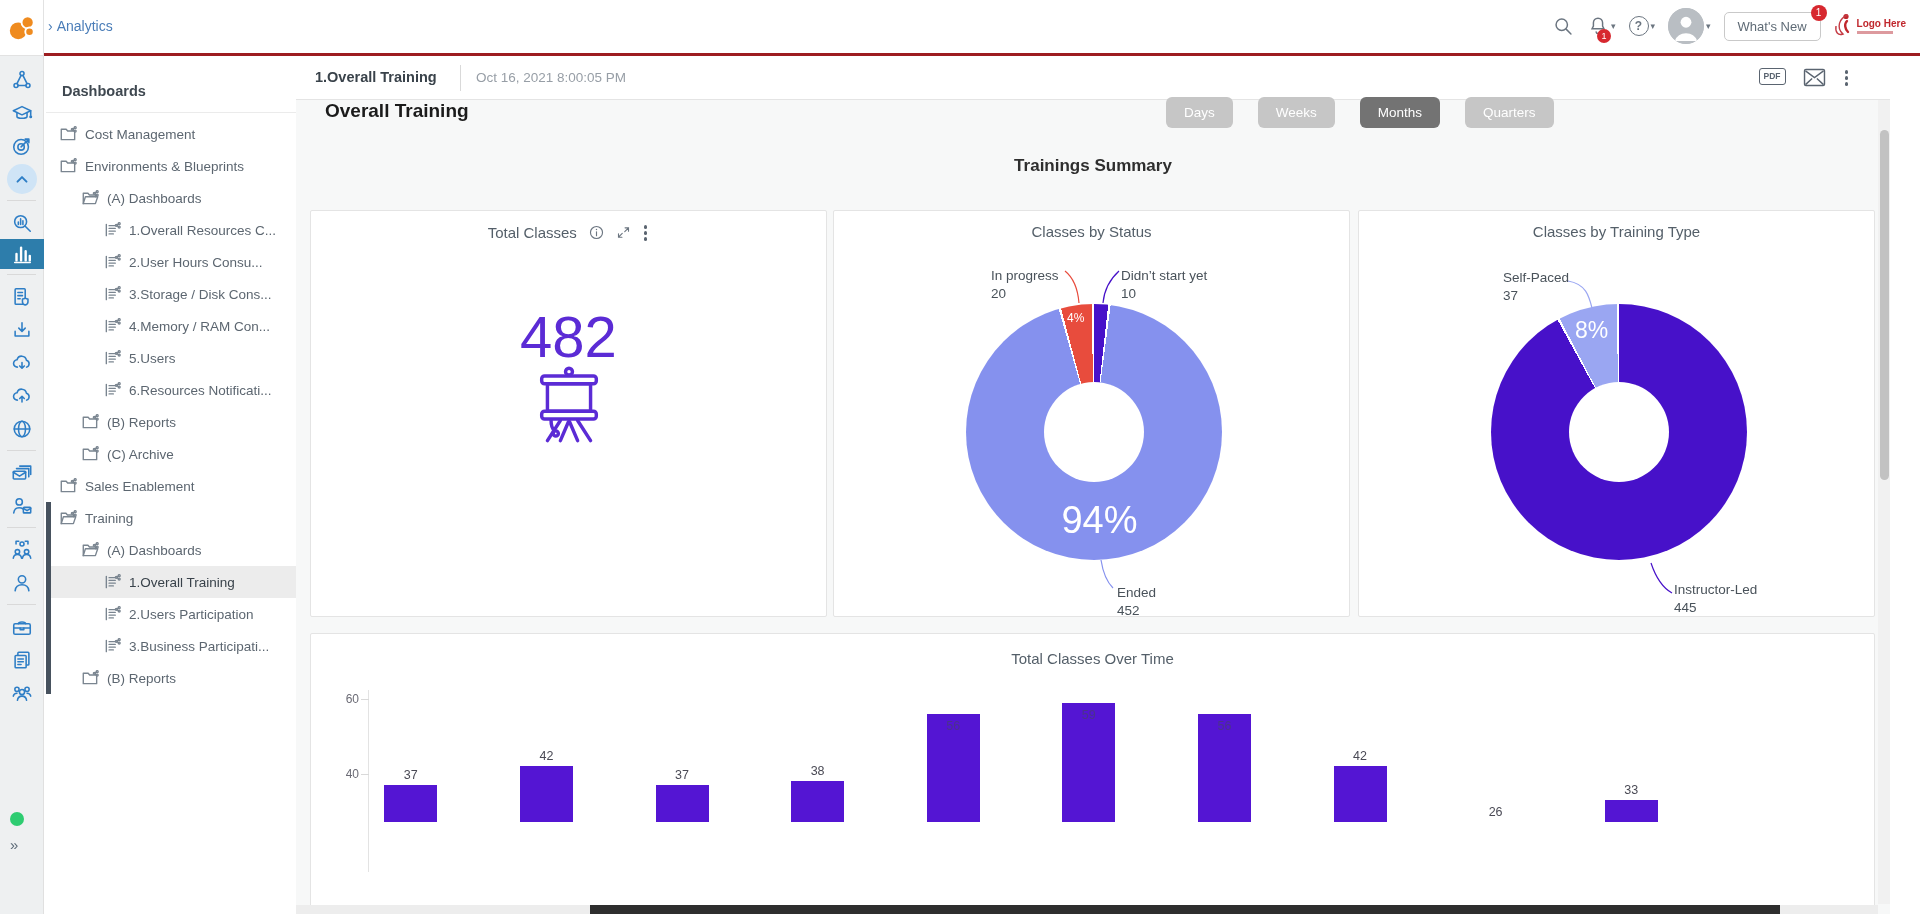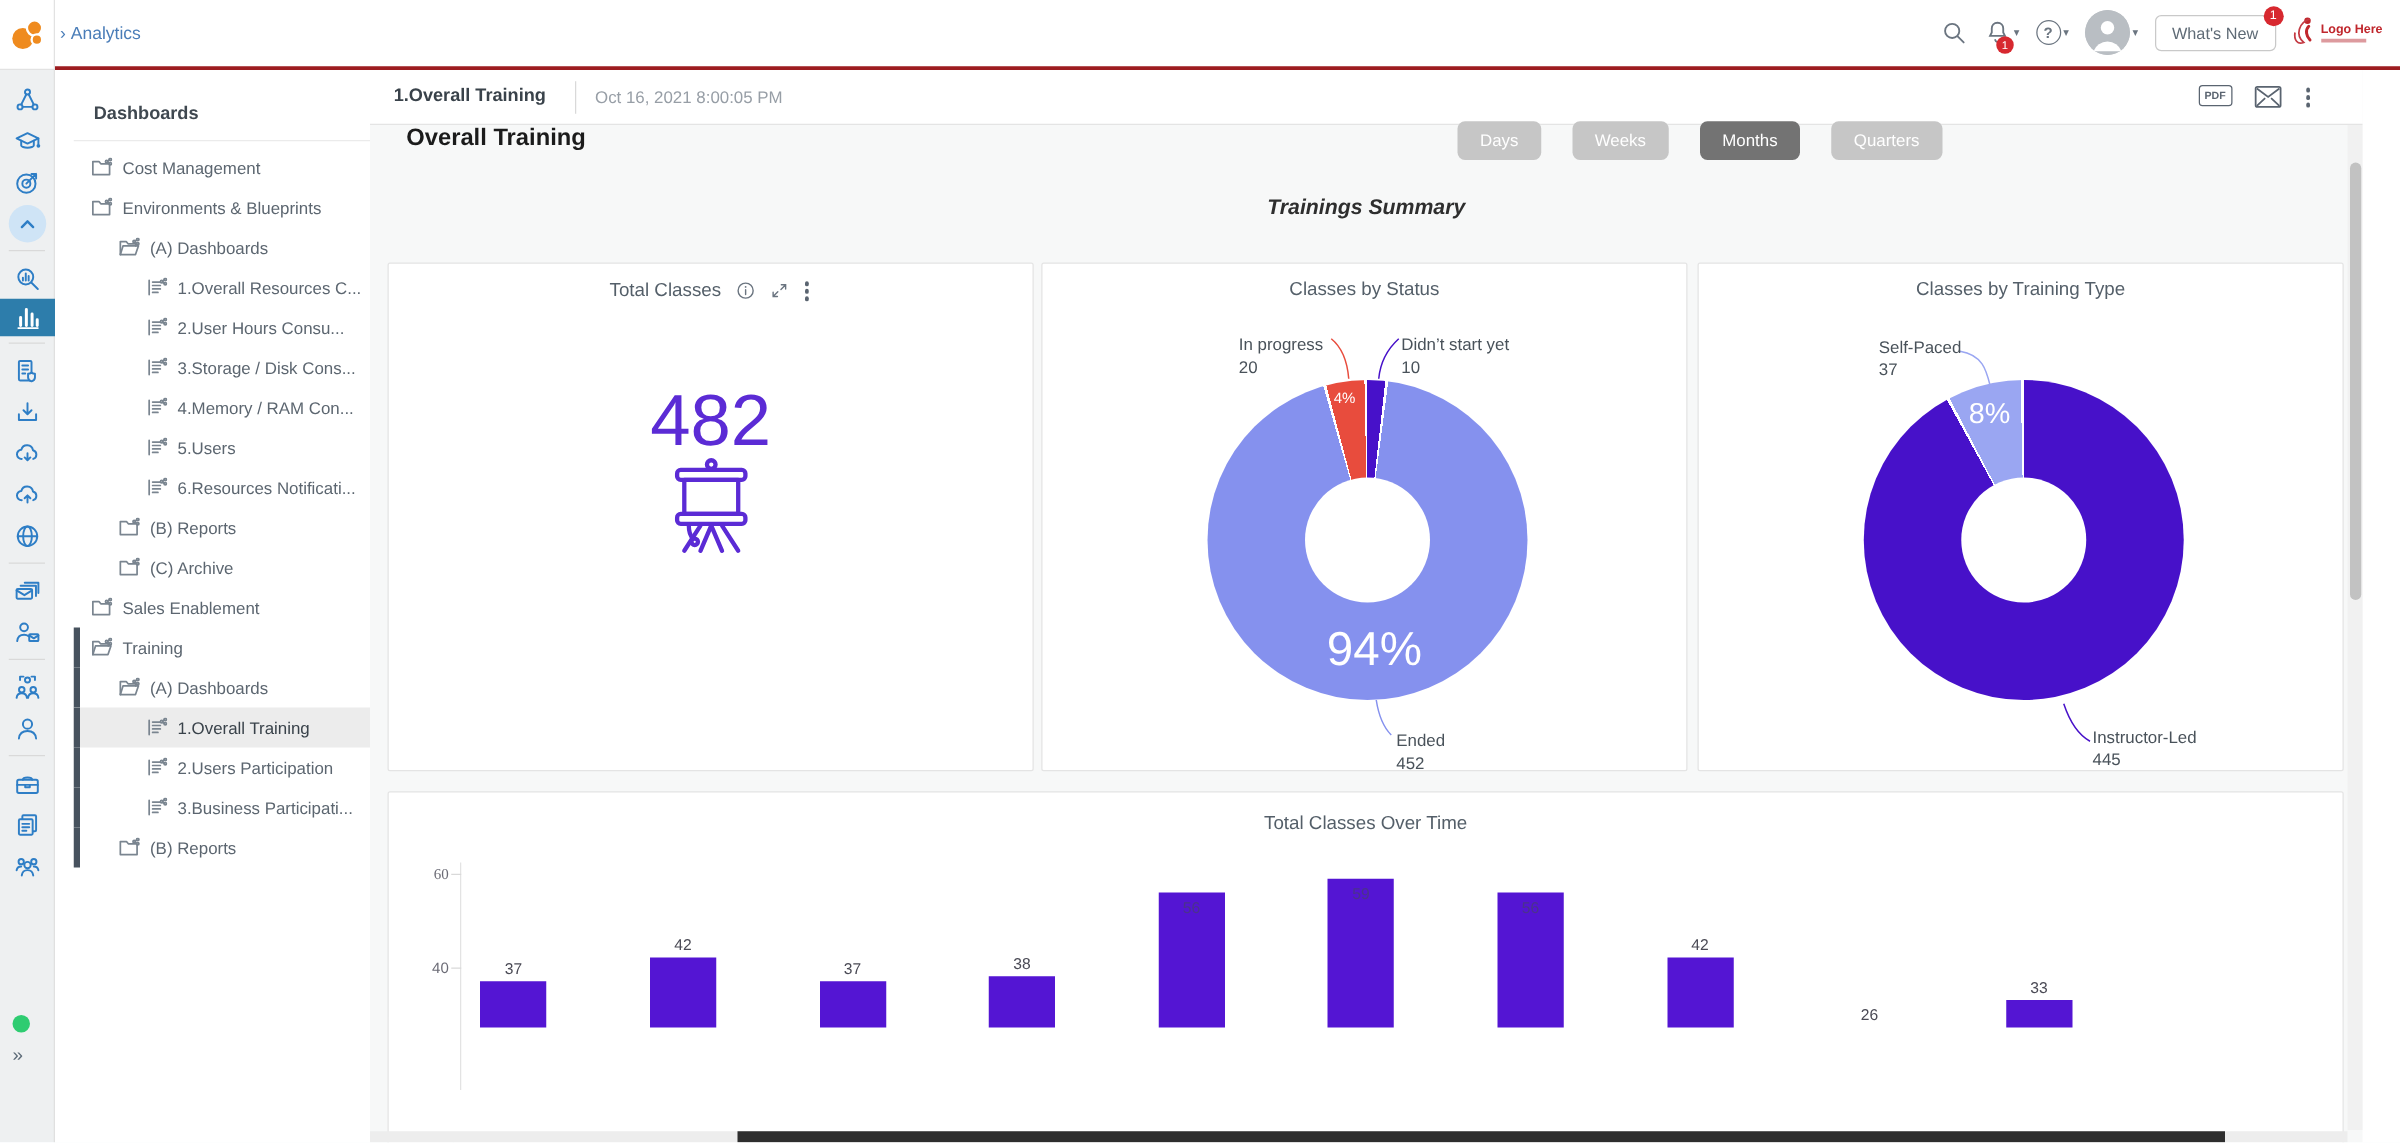--- a/index.html
+++ b/index.html
@@ -35,21 +35,21 @@
           border-right:1px solid #e0e0e0; padding-top:7px; }
   .rail-item { width:44px; height:33px; display:flex; align-items:center; justify-content:center; cursor:pointer; }
   .rail-item.active { background:#2d7dab; height:30px; }
   .rail-sep { height:1px; background:#d9d9d9; margin:5px 7px; }
   .rail-circle { width:30px; height:30px; border-radius:50%; background:#cfe4f6;
                  display:flex; align-items:center; justify-content:center; }
   .rail-status { position:absolute; left:10px; top:812px; width:14px; height:14px; border-radius:50%; }
   .rail-expand { position:absolute; left:10px; top:836px; color:#5d6b78; font-size:15px; cursor:pointer; }
 
   
-  .sidebar { position:absolute; left:59px; top:56px; bottom:0; width:304px; background:#fff;
+  .sidebar { position:absolute; left:46px; top:56px; bottom:0; width:304px; background:#fff;
              border-right:1px solid #e2e2e2; }
   .sidebar-head { height:57px; display:flex; align-items:center; justify-content:space-between;
                   padding:14px 16px 0 16px; border-bottom:1px solid #ebebeb; }
   .sidebar-title { font-size:14.5px; font-weight:bold; color:#3f4850; }
   .tree { position:absolute; top:62px; left:0; right:0; }
   .tree-row { position:relative; height:32px; display:flex; align-items:center; font-size:13.5px;
               color:#5c6670; cursor:pointer; white-space:nowrap; }
   .tree-row.selected { background:#ececec; color:#39424a; }
   .tree-row.groupbar::before { content:""; position:absolute; left:0; top:0; bottom:0; width:5px; background:#47525e; }
   .tree-icon { display:flex; margin-right:8px; flex:0 0 auto; }
@@ -67,21 +67,21 @@
              font-weight:bold; padding:3px 4px; line-height:1; cursor:pointer; }
   .kebab { display:flex; flex-direction:column; gap:2.5px; cursor:pointer; padding:2px; }
   .kebab i { width:3.5px; height:3.5px; border-radius:50%; background:#5a6470; }
 
   .page-title { position:absolute; left:29px; top:44px; font-size:19px; font-weight:bold; color:#1b1b1b; }
   .periods { position:absolute; left:870px; top:41px; display:flex; gap:25px; }
   .pbtn { height:31px; border:none; border-radius:6px; background:#c6c6c6; color:#fff;
           font-size:13.5px; padding:0 18px; font-family:inherit; cursor:pointer; }
   .pbtn.active { background:#737373; }
   .section-title { position:absolute; top:100px; left:0; width:100%; text-align:center;
-                   font-size:17px; font-weight:bold; color:#2e2e2e;font-style:italic; }
+                   font-size:17px; font-weight:bold; color:#2e2e2e; }
 
   .card { position:absolute; background:#fff; border:1px solid #e4e4e4; border-radius:2px; }
   .card-title-row { position:absolute; top:12px; left:0; width:100%; display:flex;
                     align-items:center; justify-content:center; gap:11px; }
   .card-title { font-size:15px; color:#545f69; }
   .cicon { display:flex; color:#6b7580; cursor:pointer; }
 
   #card-stat  { left:14px;   top:154px; width:517px; height:407px; }
   #card-pie1  { left:537px;  top:154px; width:517px; height:407px; }
   #card-pie2  { left:1062px; top:154px; width:517px; height:407px; }
@@ -663,21 +663,21 @@
       </div>
       <div class="pct-label" style="left:216px; top:106px; font-size:23px;">8%</div>
     </div>
 
     <div class="card" id="card-bars">
       <div class="bar-title">Total Classes Over Time</div>
       <div class="axis-line"></div>
       <div id="barPlot" style="position:absolute;left:0;top:0;width:100%;height:100%;">
           <div class="ytick-label" style="left: 18px; top: 132.714px;">40</div>
           <div class="ytick-dash" style="left: 50px; top: 139.714px;"></div>
-          <div class="ytick-label" style="left: 18px; top: 58.4286px; font-family: Liberation Serif, serif;">60</div>
+          <div class="ytick-label" style="left: 18px; top: 58.4286px;">60</div>
           <div class="ytick-dash" style="left: 50px; top: 65.4286px;"></div>
           <div class="bar" style="left: 73.3px; top: 150.857px; height: 37.1429px; background: rgb(84, 21, 211);"></div>
           <div class="bar-label" style="left: 69.8px; top: 133.857px;">37</div>
           <div class="bar" style="left: 208.9px; top: 132.286px; height: 55.7143px; background: rgb(84, 21, 211);"></div>
           <div class="bar-label" style="left: 205.4px; top: 115.286px;">42</div>
           <div class="bar" style="left: 344.5px; top: 150.857px; height: 37.1429px; background: rgb(84, 21, 211);"></div>
           <div class="bar-label" style="left: 341px; top: 133.857px;">37</div>
           <div class="bar" style="left: 480.1px; top: 147.143px; height: 40.8571px; background: rgb(84, 21, 211);"></div>
           <div class="bar-label" style="left: 476.6px; top: 130.143px;">38</div>
           <div class="bar" style="left: 615.7px; top: 80.2857px; height: 107.714px; background: rgb(84, 21, 211);"></div>

